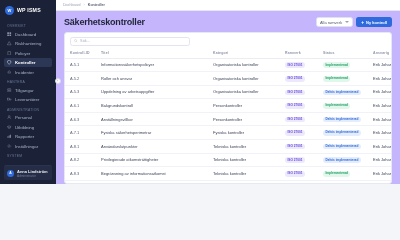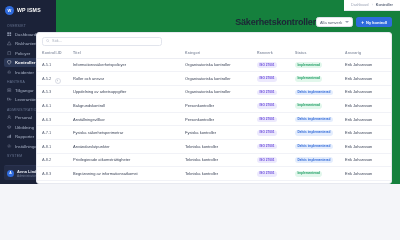--- a/index.html
+++ b/index.html
@@ -65,21 +65,21 @@
     width: 7px; height: 7px; border-radius: 50%;
     background: #2f6bdd; flex: 0 0 7px;
     display:flex; align-items:center; justify-content:center;
     color:#fff; font-size:3.4px; font-weight:700;
   }
   .user-meta { overflow: hidden; }
   .user-name { color: #e8ecf5; font-size: 4px; font-weight: 700; white-space: nowrap; }
   .user-role { color: #707c98; font-size: 3.2px; white-space: nowrap; }
 
   
-  .main { flex: 1; height: 184px; display: flex; flex-direction: column; background: #15803d; min-width:0; position:relative;align-items:flex-end; }
+  .main { flex: 1; height: 184px; display: flex; flex-direction: column; background: #c4b5fd; min-width:0; position:relative; }
   .topbar {
     height: 11px; background: #ffffff; border-bottom: 1px solid #e6e8ef;
     display: flex; align-items: center; padding: 0 7px;
     gap: 3px;
   }
   .crumb { font-size: 3.6px; color: #99a1b3; white-space: nowrap; }
   .crumb.current { color: #5a6478; font-weight: 700; }
   .crumb-sep { font-size: 3.6px; color: #c3c8d4; }
 
   .page-head {

